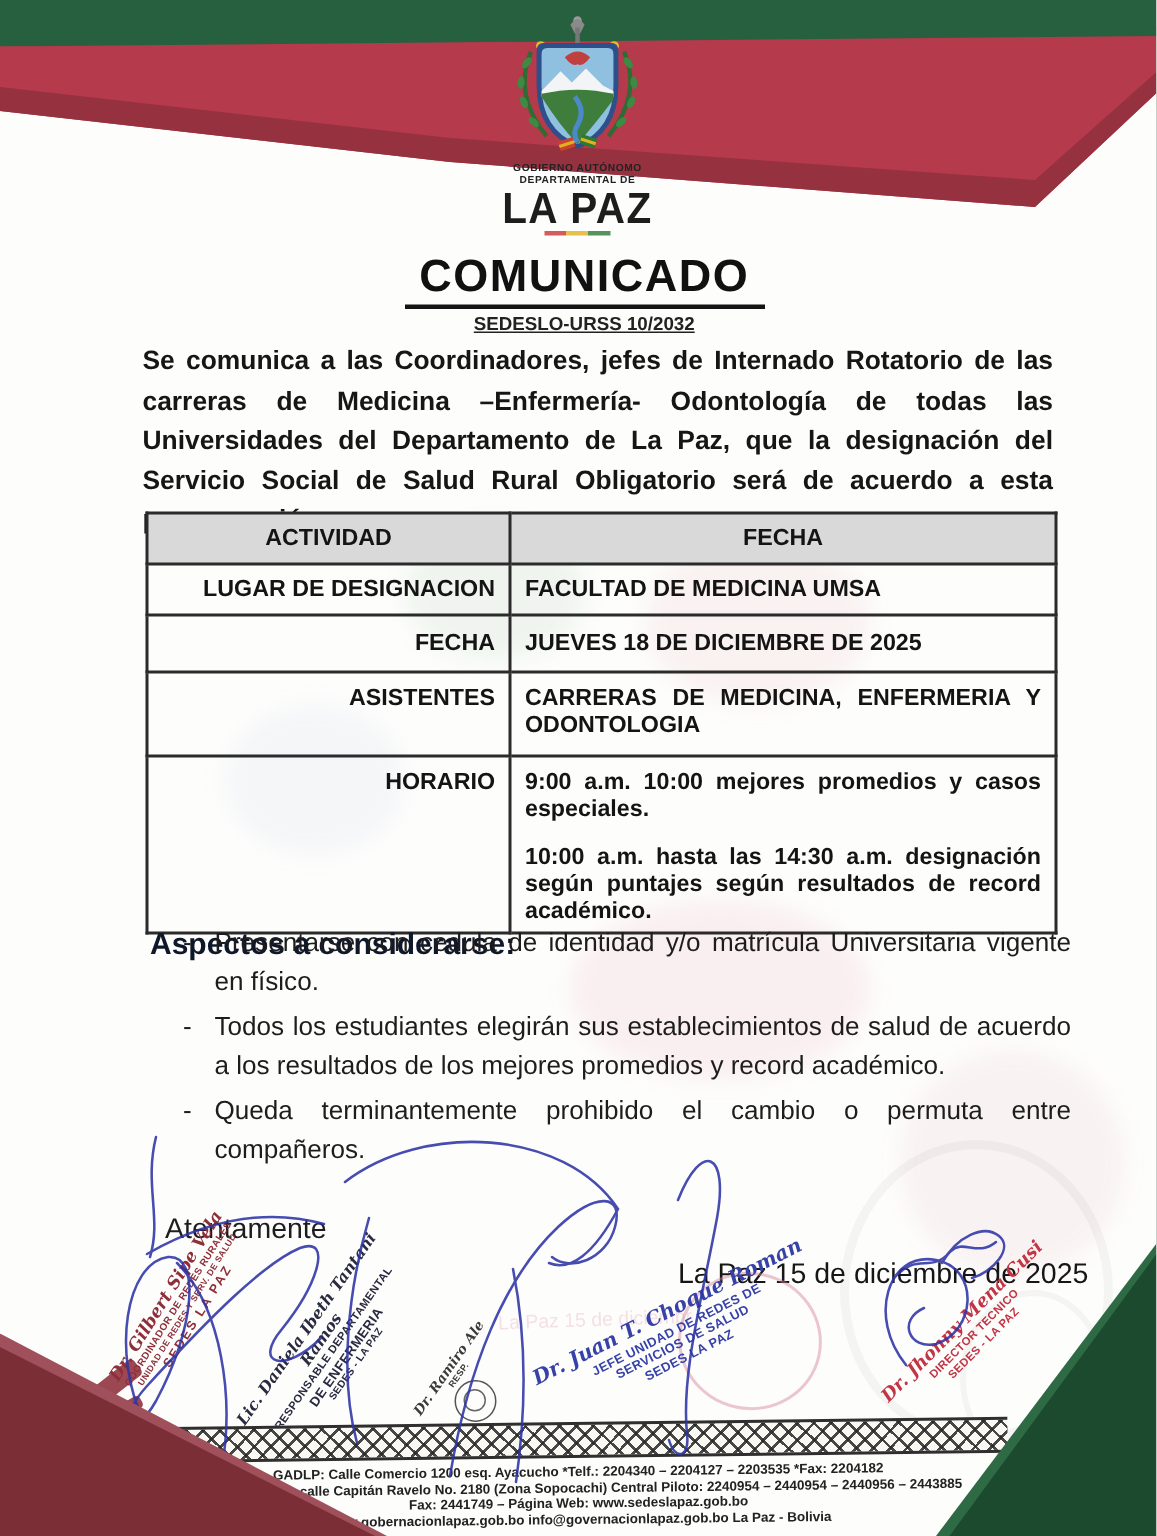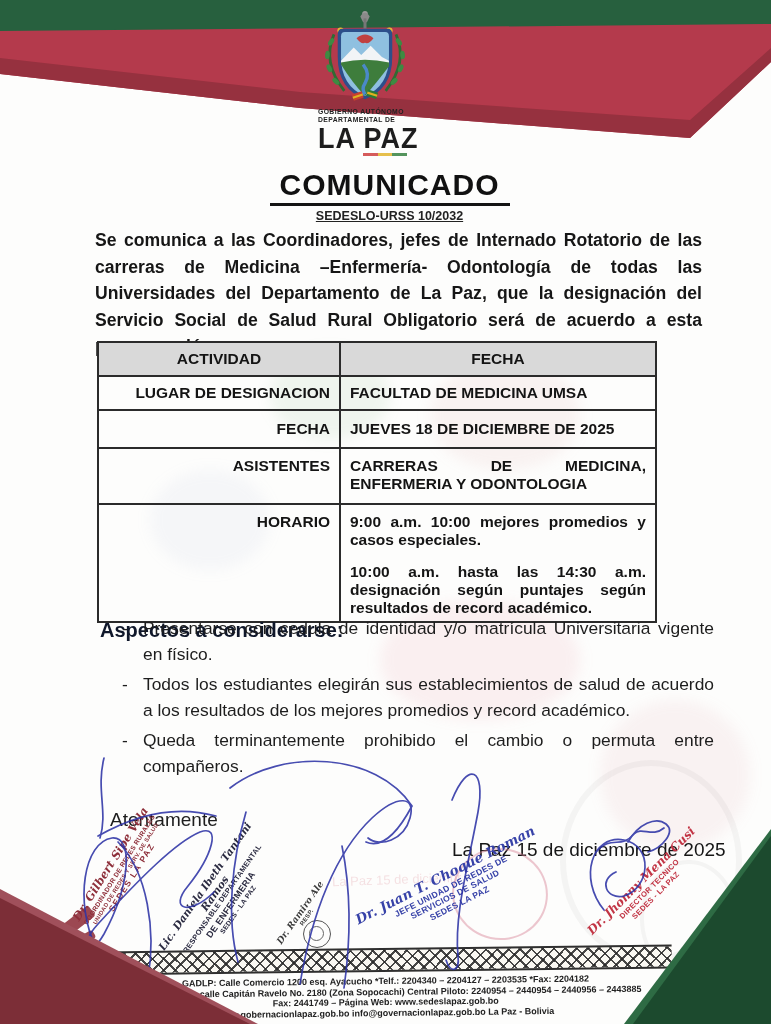--- a/index.html
+++ b/index.html
@@ -13,36 +13,36 @@
   .band-red-dark{background:#96313F;clip-path:polygon(0 58px,300px 92px,690px 120px,771px 48px,771px 62px,690px 138px,300px 108px,0 74px);z-index:4;}
 
   
   .corner{position:absolute;left:0;top:0;width:771px;height:1024px;}
   .corner-left-edge{background:#a0505b;clip-path:polygon(0 889px,258px 1024px,0 1024px);z-index:25;}
   .corner-left{background:#7C2E37;clip-path:polygon(0 898px,250px 1024px,0 1024px);z-index:26;}
   .corner-right-edge{background:#2e6b44;clip-path:polygon(771px 829px,771px 1024px,624px 1024px);z-index:25;}
   .corner-right{background:#1C4A2E;clip-path:polygon(771px 836px,771px 1024px,633px 1024px);z-index:26;}
 
   
-  .logo{position:absolute;left:318px;top:8px;width:134px;text-align:left;z-index:6;}
+  .logo{position:absolute;left:318px;top:8px;width:134px;text-align:center;z-index:6;}
   .org-small{font-size:6.8px;font-weight:800;letter-spacing:.4px;color:#222;line-height:8px;}
   .org-name{font-size:27px;font-weight:900;letter-spacing:1px;line-height:28px;color:#1d1d1d;transform:scaleY(1.08);}
   .tricolor{width:44px;height:2.5px;margin:1px auto 0;background:linear-gradient(90deg,#c33 0 33%,#e0b020 33% 66%,#2a7a35 66% 100%);opacity:.8;}
 
   
   .title-wrap{position:absolute;left:4px;top:168px;width:100%;text-align:center;z-index:6;}
   .doc-title{display:inline-block;font-size:30px;font-weight:800;letter-spacing:1px;
              border-bottom:3.5px solid #141414;padding:0 10px 1px;color:#111;}
   .doc-ref{margin-top:3px;font-size:12.5px;font-weight:700;text-decoration:underline;color:#222;}
 
   
   .intro{position:absolute;left:95px;top:227px;width:607px;font-size:17.6px;font-weight:700;
          line-height:26.6px;text-align:justify;color:#161616;z-index:6;}
 
-  table.sched{position:absolute;left:97px;top:341px;width:560px;border-collapse:collapse;z-index:6;
+  table.sched{position:absolute;left:97px;top:341px;width:608px;border-collapse:collapse;z-index:6;
               font-size:15.5px;font-weight:700;color:#141414;}
   table.sched th,table.sched td{border:2px solid #2b2b2b;padding:4px 9px;vertical-align:middle;}
   table.sched th{background:#D9D9D9;height:24px;text-align:center;font-weight:700;}
   table.sched td.lab{width:222px;text-align:right;}
   table.sched td.val{text-align:justify;}
   .cell-p{margin:0 0 14px;}
   .cell-p:last-child{margin:0;}
 
   .aspects-h{position:absolute;left:100px;top:586px;font-size:20px;font-weight:800;color:#0f172a;z-index:6;margin-top:33px;}
   .aspects{position:absolute;left:122px;top:615px;width:592px;font-size:17.4px;line-height:26.4px;z-index:6;color:#1d1d1d;}

